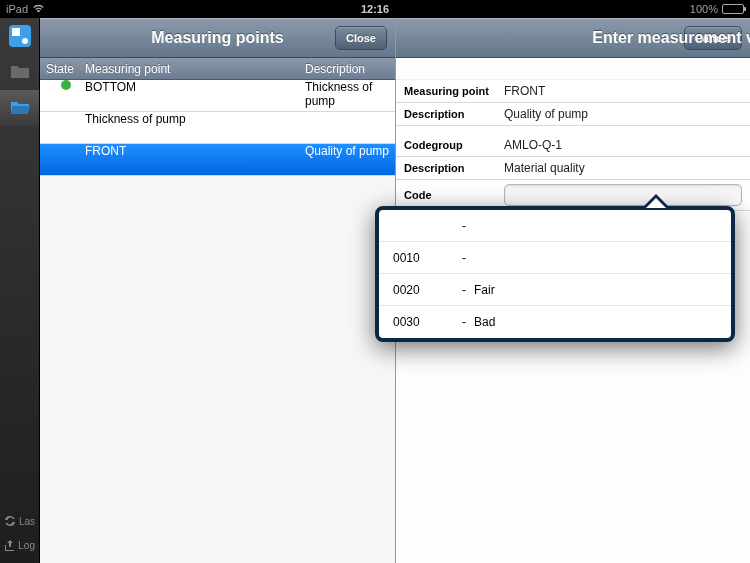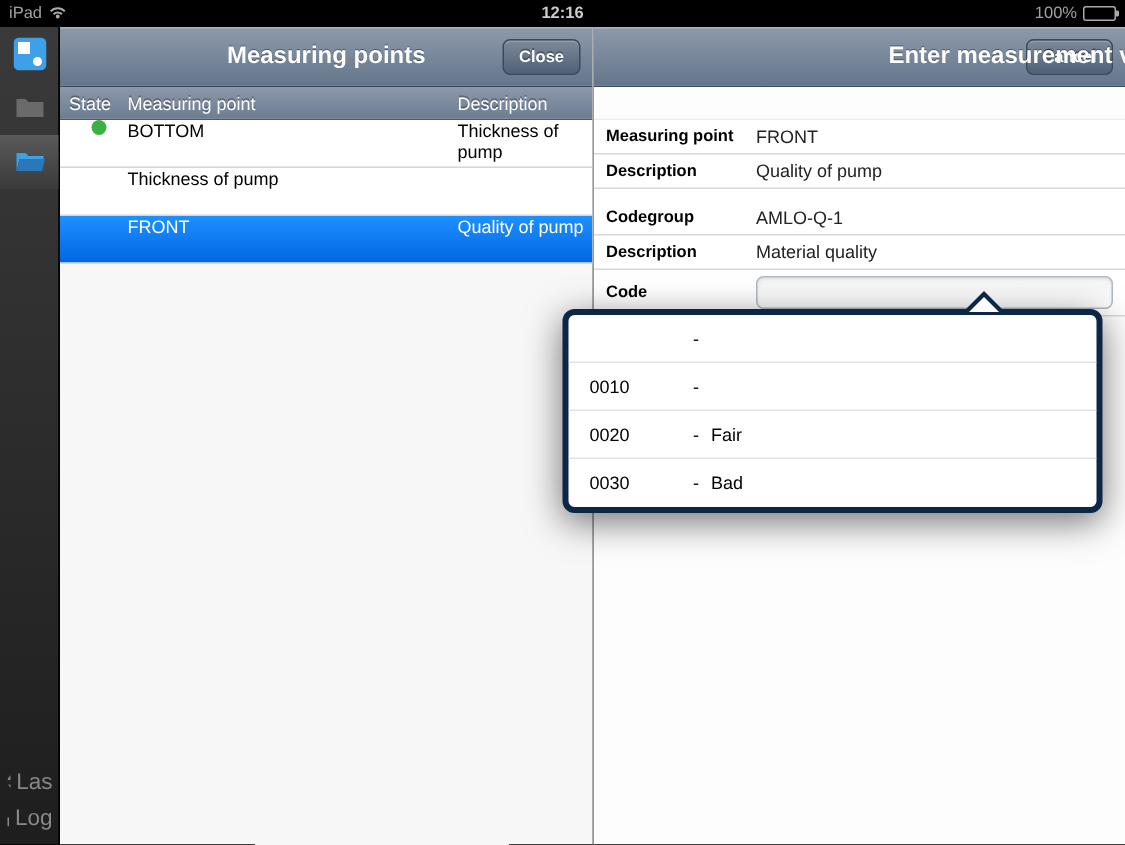--- a/index.html
+++ b/index.html
@@ -15,21 +15,21 @@
     .battery::after { content: ''; position: absolute; right: -3px; top: 2px; width: 2px; height: 4px; background: #aaa; border-radius: 0 1px 1px 0; }
     
     
     .app { display: flex; height: 545px; }
     
     
     .left-rail { width: 40px; background: linear-gradient(#3a3a3a, #1e1e1e); display: flex; flex-direction: column; border-right: 1px solid #000; }
     .rail-icon { height: 36px; display: flex; align-items: center; justify-content: center; cursor: pointer; }
     .rail-icon.selected { background: linear-gradient(#5a5a5a, #3a3a3a); }
     .rail-bottom { margin-top: auto; padding-bottom: 6px; }
-    .rail-bottom-item { height: 24px; display: flex; align-items: center; gap: 4px; padding: 0 4px; color: #888; font-size: 15px; cursor: pointer; }
+    .rail-bottom-item { height: 24px; display: flex; align-items: center; gap: 4px; padding: 0 4px; color: #888; font-size: 10px; cursor: pointer; }
     
     
     .points-panel { width: 355px; background: #f7f7f7; position: relative; }
     .panel-header { height: 40px; background: linear-gradient(#8d9aaa, #64768c); display: flex; align-items: center; padding: 0 8px; border-bottom: 1px solid #3a4a5d; box-shadow: inset 0 1px 0 rgba(255,255,255,0.25); justify-content: flex-end; }
     .panel-title { position: absolute; left: 50%; transform: translateX(-50%); color: #fff; font-weight: bold; font-size: 16px; text-shadow: 0 -1px 0 rgba(0,0,0,0.4); white-space: nowrap; }
     .hdr-btn { background: linear-gradient(#7d8a99, #4f6177); border: 1px solid #3a4a5d; color: #fff; font-size: 11px; font-weight: bold; padding: 5px 10px; border-radius: 5px; text-shadow: 0 -1px 0 rgba(0,0,0,0.3); box-shadow: inset 0 1px 0 rgba(255,255,255,0.2); cursor: pointer; }
     
     .list-header { height: 22px; background: linear-gradient(#8b98a8, #6d7d92); display: flex; align-items: center; color: #fff; font-size: 12px; font-weight: normal; text-shadow: 0 -1px 0 rgba(0,0,0,0.3); border-bottom: 1px solid #4a5a6d; }
     .col-state { width: 45px; padding-left: 6px; }
     .col-point { width: 220px; padding-left: 0; }

